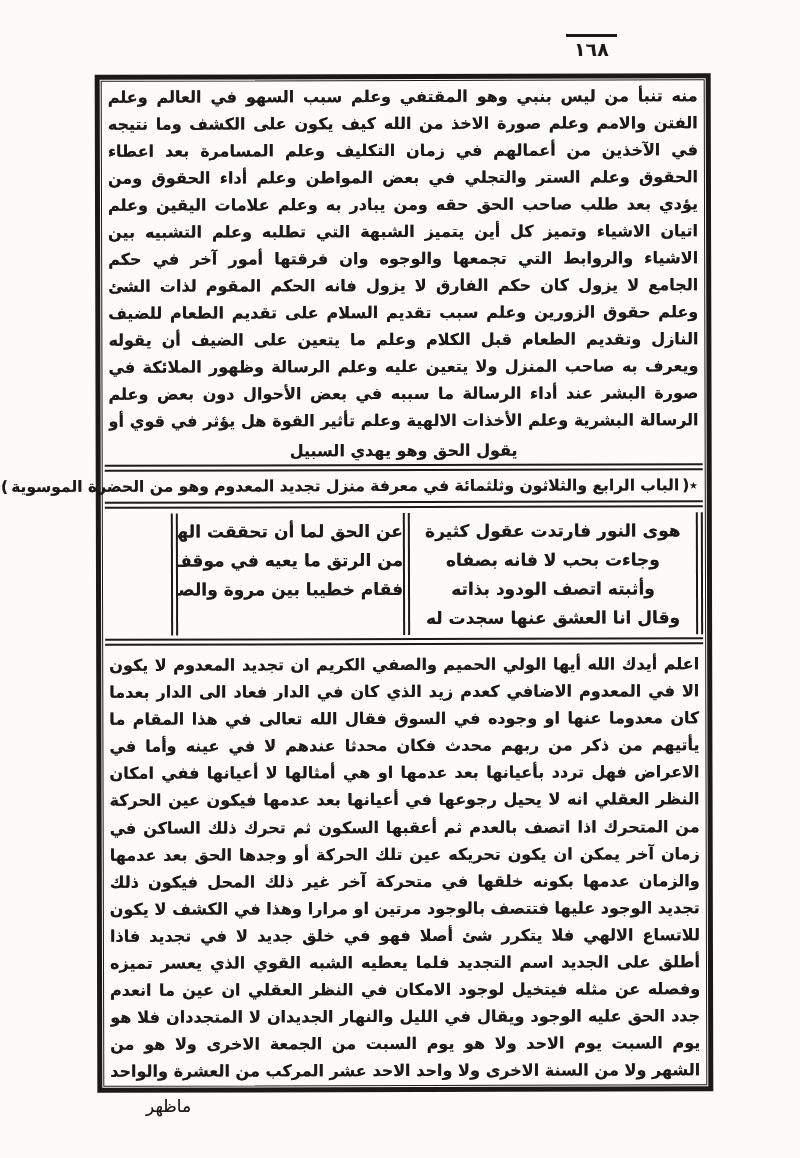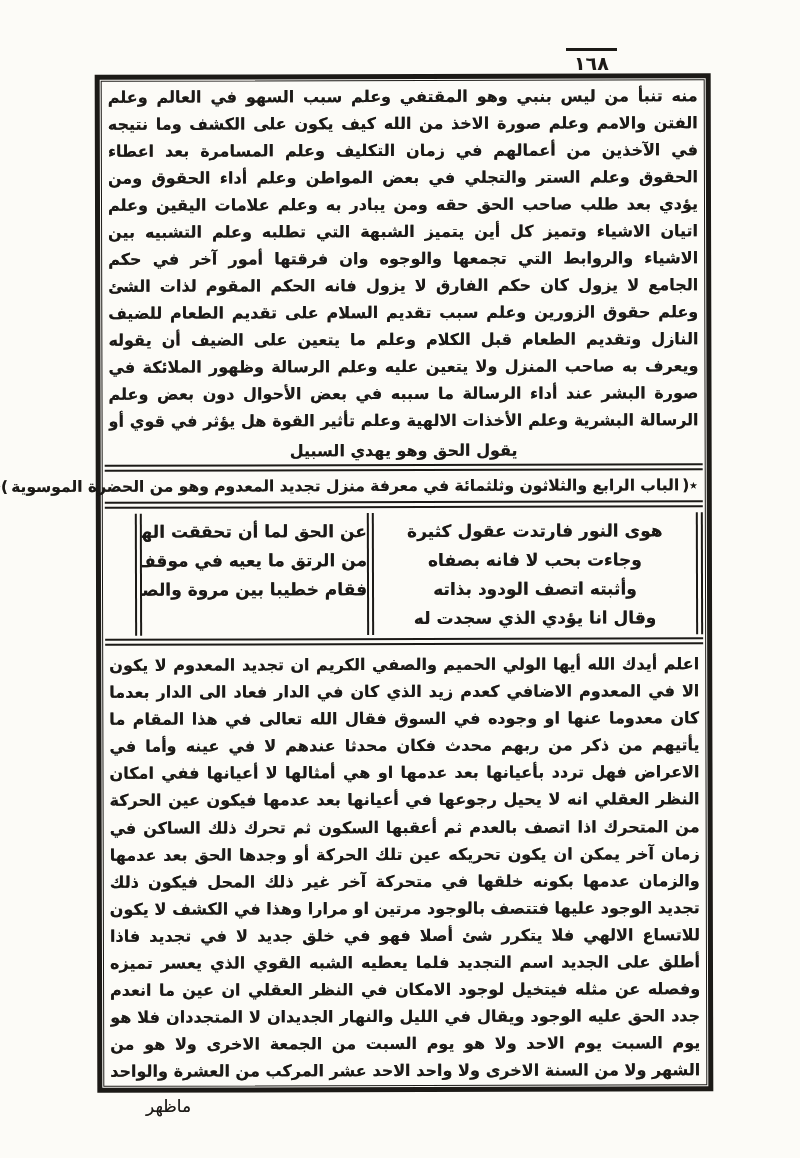--- a/index.html
+++ b/index.html
@@ -12,21 +12,21 @@
   body{
     width:800px; height:1158px;
     background: var(--paper);
     position:relative;
     overflow:hidden;
     font-family:"DejaVu Sans", sans-serif;
     color: var(--ink);
   }
   
   .page-number{
-    position:absolute; top:48px; left:566px;
+    position:absolute; top:34px; left:566px;
     font-size:19px; font-weight:bold;
     border-top:3px solid var(--ink);
     padding:1px 8px 0 8px;
     letter-spacing:2px;
     direction:rtl;
   }
   
   .frame{
     position:absolute; left:96px; top:74px;
     width:616px; height:1018px;
@@ -90,21 +90,21 @@
     direction:rtl;
     display:flex; flex-direction:row;
   }
   .poem-col{
     box-sizing:border-box;
     padding-top:4px;
     font-size:17px; font-weight:bold;
     text-shadow:0 0 0.5px rgba(20,16,10,.65);
   }
   .poem-col-right{
-    width:336px;
+    width:300px;
     border-right:7px double var(--ink);
     border-left:7px double var(--ink);
   }
   .poem-col-left{
     width:232px;
     border-left:7px double var(--ink);
   }
   .poem-line{
     height:29px; line-height:29px;
     text-align:center; direction:rtl;
@@ -135,21 +135,21 @@
       <span class="orn">٭(</span><span>الباب الرابع والثلاثون وثلثمائة في معرفة منزل تجديد المعدوم وهو من الحضرة الموسوية</span><span class="orn">)٭</span>
     </div>
 
     <div class="rule-double rule-2"></div>
 
     <div class="poem-area">
       <div class="poem-col poem-col-right">
         <div class="poem-line">هوى النور فارتدت عقول كثيرة</div>
         <div class="poem-line">وجاءت بحب لا فانه بصفاه</div>
         <div class="poem-line">وأثبته اتصف الودود بذاته</div>
-        <div class="poem-line">وقال انا يؤدي الذي سجدت له</div>
+        <div class="poem-line">وقال انا العشق عنها سجدت له</div>
       </div>
       <div class="poem-col poem-col-left">
         <div class="poem-line">عن الحق لما أن تحققت الهوى</div>
         <div class="poem-line">من الرتق ما يعيه في موقف السوى</div>
         <div class="poem-line">فقام خطيبا بين مروة والصفا</div>
       </div>
     </div>
 
     <div class="rule-double rule-3"></div>
 

